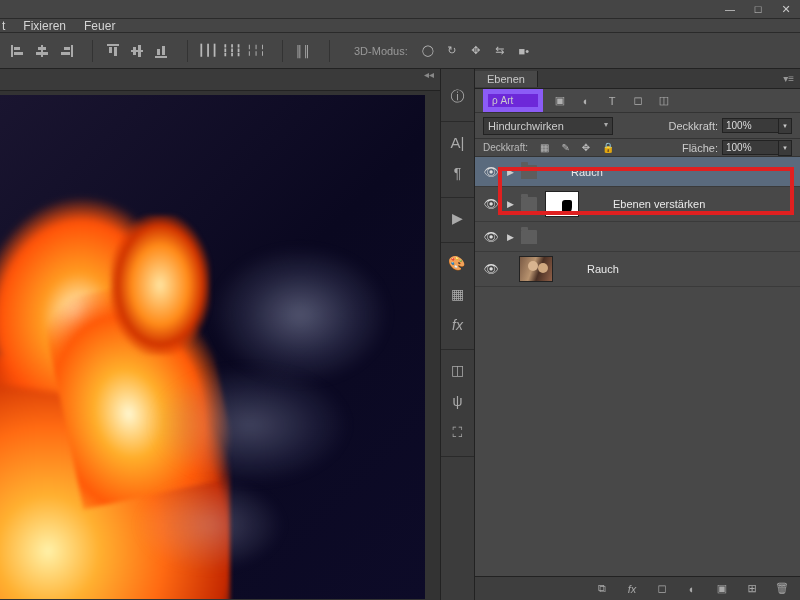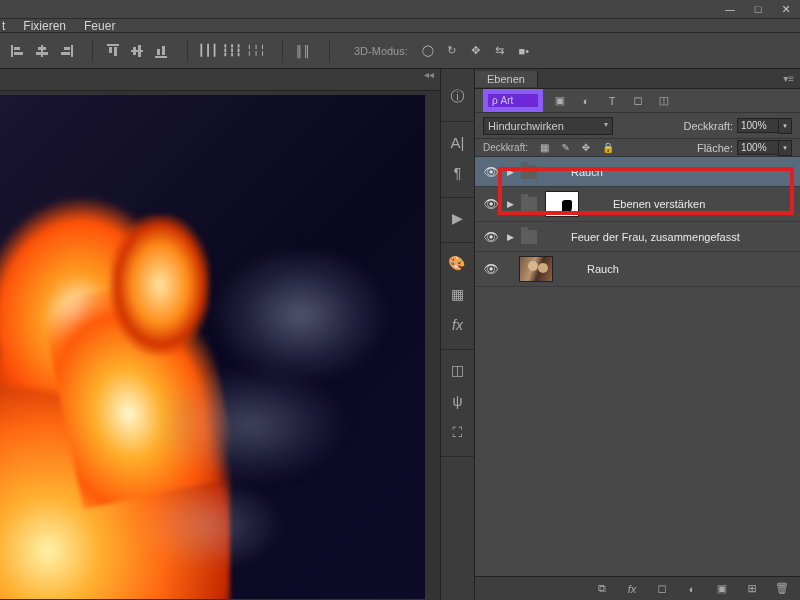--- a/index.html
+++ b/index.html
@@ -59,21 +59,21 @@
 .filter-row { height: 24px; display: flex; align-items: center; padding: 0 8px; border-bottom: 1px solid #333; }
 .kind { width: 60px; background: #6d28d9; border: 5px solid #8b5cf6; font-size: 10px; padding: 1px 4px; color: #ccc; }
 .f-ico { width: 18px; height: 18px; margin-left: 8px; display: inline-flex; align-items: center; justify-content: center; color: #b0b0b0; font-size: 11px; }
 
 
 .blend-row { height: 26px; display: flex; align-items: center; padding: 0 8px; border-bottom: 1px solid #333; }
 .blend { width: 130px; background: #3a3a3a; border: 1px solid #222; font-size: 11px; padding: 2px 4px; color: #ccc; position: relative; }
 .blend::after { content: '▾'; position: absolute; right: 4px; font-size: 8px; color: #aaa; }
 .opac-wrap { margin-left: auto; display: flex; align-items: center; }
 .opac-lbl { font-size: 11px; color: #ccc; margin-right: 4px; text-align: center; }
-.opac-val { width: 42px; background: #3a3a3a; border: 1px solid #222; font-size: 10px; padding: 1px 3px; color: #ddd; }
+.opac-val { width: 57px; background: #3a3a3a; border: 1px solid #222; font-size: 10px; padding: 1px 3px; color: #ddd; }
 .opac-arr { width: 14px; height: 16px; background: #3a3a3a; border: 1px solid #222; margin-left: -1px; display: flex; align-items: center; justify-content: center; font-size: 7px; }
 
 
 .lock-row { height: 18px; display: flex; align-items: center; padding: 0 8px; border-bottom: 1px solid #333; font-size: 10px; }
 .lock-row .lk { margin-right: 12px; color: #bbb; }
 
 
 .layers { flex: 1; background: #484848; position: relative; }
 .layer-row { display: flex; align-items: center; padding: 4px 8px; border-bottom: 1px solid #3a3a3a; min-height: 30px; }
 .layer-row.selected { background: #5a6a7d; }
@@ -273,21 +273,20 @@
         <span class="disclose">▶</span>
         <span class="folder"></span>
         <span class="thumb mask"></span>
         <span class="lname">Ebenen verstärken</span>
       </div>
 
       <div class="layer-row">
         <span class="eye">👁</span>
         <span class="disclose">▶</span>
         <span class="folder"></span>
-        <span class="lname">Feuer der Frau, zusammengefasst</span>
       </div>
 
       <div class="layer-row big">
         <span class="eye">👁</span>
         <span style="width:20px"></span>
         <span class="thumb paar"></span>
         <span class="lname">Rauch</span>
       </div>
 
     </div>

